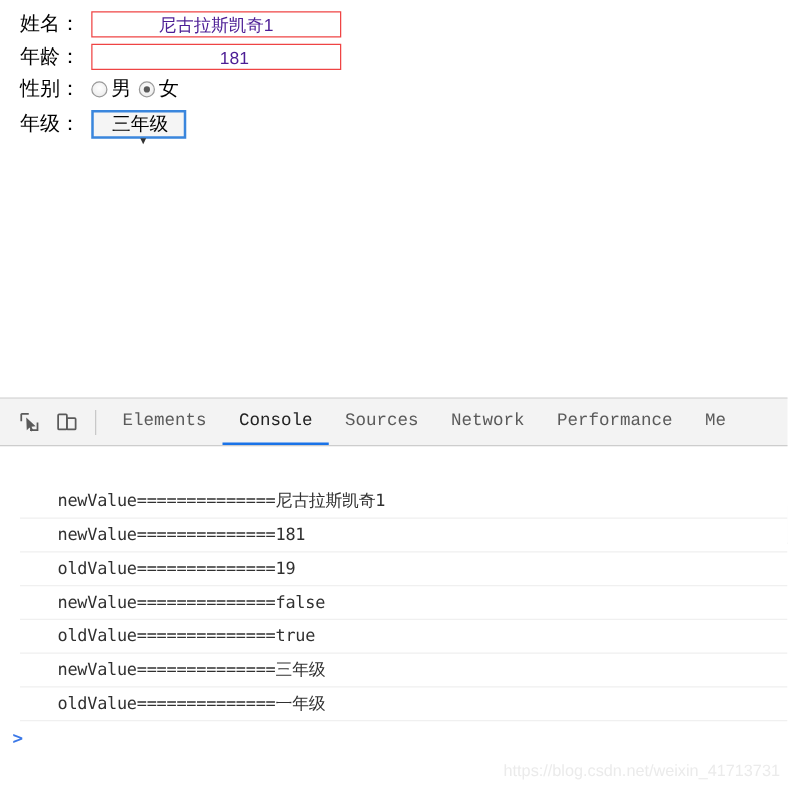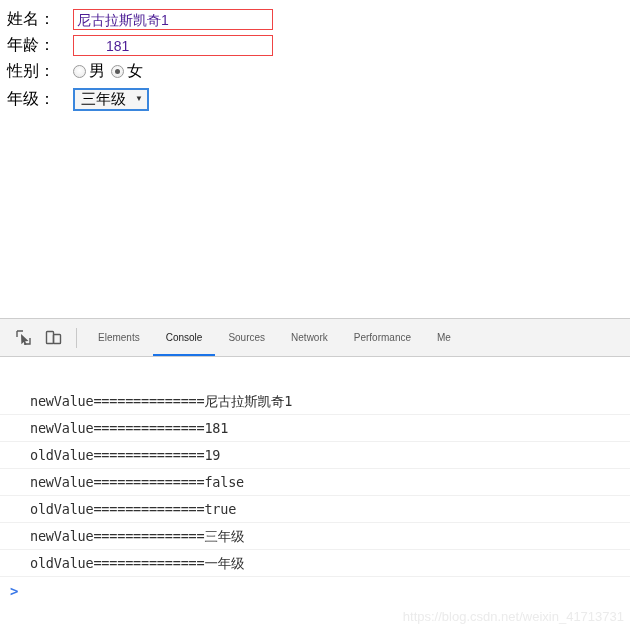--- a/index.html
+++ b/index.html
@@ -26,21 +26,21 @@
     box-sizing: border-box;
   }
 
   .form-row {
     display: flex;
     align-items: center;
     height: 26px;
     margin: 0;
     padding: 0;
   }
-  #form-rows { padding-top: 6px; padding-left: 7px; }
+  #form-rows { padding-top: 6px; padding-left: 7px; text-align: center; }
 
   .field-label {
     font-size: 16px;
     color: #000000;
     font-family: "Liberation Sans", sans-serif;
     white-space: nowrap;
     width: 66px;
     letter-spacing: 0px;
   }
 
@@ -101,20 +101,21 @@
     justify-content: space-between;
     height: 23px;
     min-width: 76px;
     box-sizing: border-box;
     border: 2px solid #3a86dd;
     background: #f5f5f5;
     padding: 0 4px 0 6px;
     font-size: 15px;
     color: #000000;
     font-family: "Liberation Sans", sans-serif;
+    flex-direction: column;
   }
   .select-caret {
     font-size: 8px;
     margin-left: 5px;
     color: #333;
     line-height: 1;
   }
 
   
   #devtools {
@@ -152,29 +153,29 @@
 
   .vsep {
     width: 1px;
     height: 20px;
     background: #c8c8c8;
     margin: 0 8px;
     flex: none;
   }
 
   .dt-tab {
-    font-size: 10px;
+    font-size: 14px;
     color: #5a5a5a;
     padding: 0 13px;
     height: 37px;
     line-height: 37px;
     white-space: nowrap;
     box-sizing: border-box;
     flex: none;
-    font-family: Liberation Sans, sans-serif;
+    font-family: Liberation Mono, monospace;
   }
   .dt-tab.active {
     color: #222222;
     border-bottom: 2px solid #1a73e8;
   }
 
   #dt-filterbar {
     height: 30px;
     background: #f3f3f3;
     display: flex;
@@ -231,20 +232,21 @@
     height: 27px;
     line-height: 27px;
     border-bottom: 1px solid #f0f0f0;
     box-sizing: border-box;
     padding-left: 30px;
     font-family: "DejaVu Sans Mono", monospace;
     font-size: 13.5px;
     color: #303030;
     white-space: nowrap;
     letter-spacing: -0.2px;
+    margin-left: 16px;
   }
 
   #console-prompt {
     height: 28px;
     display: flex;
     align-items: center;
     padding-left: 10px;
     box-sizing: border-box;
   }
   .prompt-arrow {

